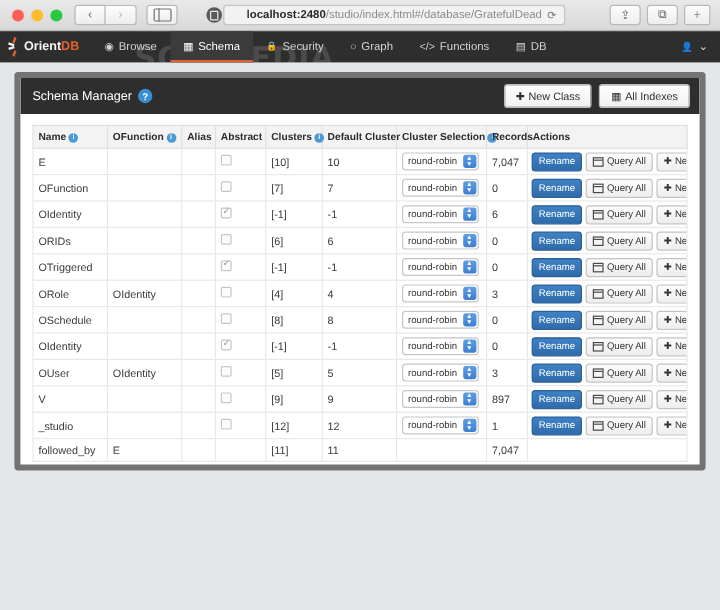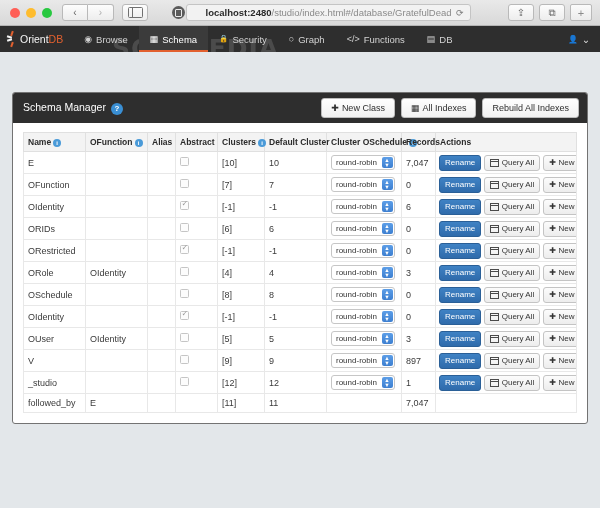--- a/index.html
+++ b/index.html
@@ -110,21 +110,21 @@
     height: 26px;
     background: #2e2e2e;
     display: flex;
     align-items: stretch;
     position: relative;
     overflow: hidden;
   }
   .brand {
     display:flex; align-items:center;
     padding: 0 10px 0 7px;
-    color:#fff; font-size:10.5px; font-weight:normal;
+    color:#fff; font-size:10.5px; font-weight:bold;
     position: relative; z-index: 3;
   }
   .brand .orient { color:#f5f5f5; }
   .brand .db { color:#e2602f; }
   .brand-mark {
     width:11px;height:16px;margin-right:2px;position:relative;
   }
   .brand-mark i {
     position:absolute; background:#e2602f; display:block;
   }
@@ -167,26 +167,25 @@
 
   
   .page {
     background:#e3e7ea;
     padding: 8px 12px 0 12px;
     height: 456px;
     box-sizing: border-box;
   }
   .panel {
     background:#fff;
-    border:1px solid #737373;
+    border:5px solid #737373;
     border-radius: 3px;
     height: 332px;
     box-sizing: border-box;
     overflow: hidden;
-    margin-top: 32px;
   }
   .panel-header {
     background: #2e2e2e;
     height: 30px;
     display:flex; align-items:center;
     padding: 0 8px 0 10px;
     box-sizing: border-box;
   }
   .panel-title {
     color:#fff; font-size:10.5px;
@@ -419,23 +418,20 @@
         <span>Schema Manager</span><span class="help-badge">?</span>
       </div>
       <div class="header-actions">
         <div class="btn-white">
           <span>✚</span>
           <span>New Class</span>
         </div>
         <div class="btn-white">
           <span>▦</span>
           <span>All Indexes</span>
-        </div>
-        <div class="btn-white">
-          <span>Rebuild All Indexes</span>
         </div>
       </div>
     </div>
 
     <div class="panel-body">
 
       <table class="schema">
         <colgroup>
           <col class="c-name">
             <col class="c-super">
@@ -448,21 +444,21 @@
             <col class="c-act">
         </colgroup>
         <thead>
           <tr>
             <th><span>Name</span><span class="hi">i</span></th>
             <th><span>OFunction</span><span class="hi">i</span></th>
             <th><span>Alias</span></th>
             <th><span>Abstract</span></th>
             <th><span>Clusters</span><span class="hi">i</span></th>
             <th><span>Default Cluster</span></th>
-            <th><span>Cluster OSchedule</span><span class="hi">i</span></th>
+            <th><span>Cluster Selection</span><span class="hi">i</span></th>
             <th><span>Records</span></th>
             <th><span>Actions</span></th>
           </tr>
         </thead>
         <tbody id="schema-rows">
             <tr>
               <td>E</td>
               <td></td>
               <td></td>
               <td><span class="cb"></span></td>
@@ -567,21 +563,21 @@
                     <span>Query All</span>
                   </span>
                   <span class="abtn default">
                     <span>✚</span>
                     <span>New Record</span>
                   </span>
                 </div>
               </td>
             </tr>
             <tr>
-              <td>ORestricted</td>
+              <td>OTriggered</td>
               <td></td>
               <td></td>
               <td><span class="cb checked"></span></td>
               <td>[-1]</td>
               <td>-1</td>
               <td>
                 <div class="sel">
                   <span>round-robin</span>
                   <span class="stepper">▲<br>▼</span>
                 </div>

